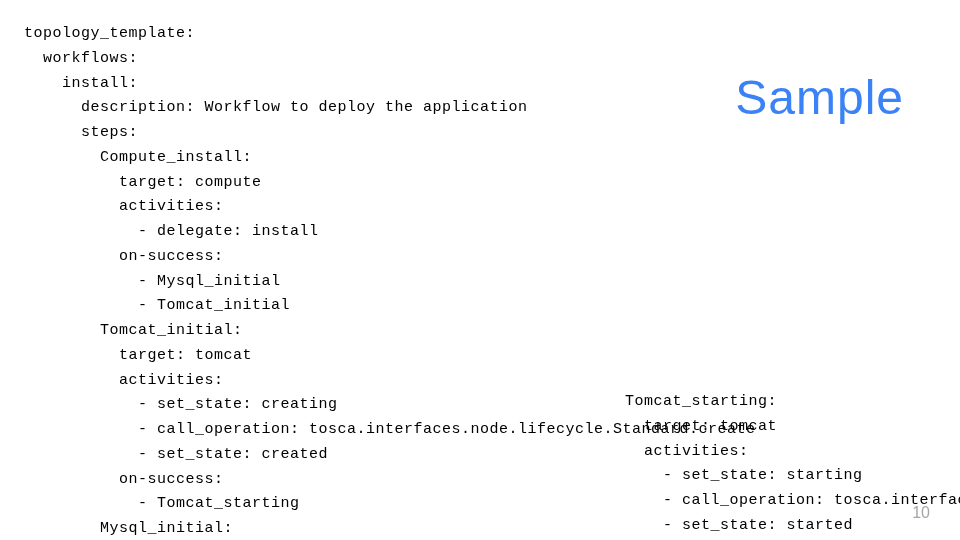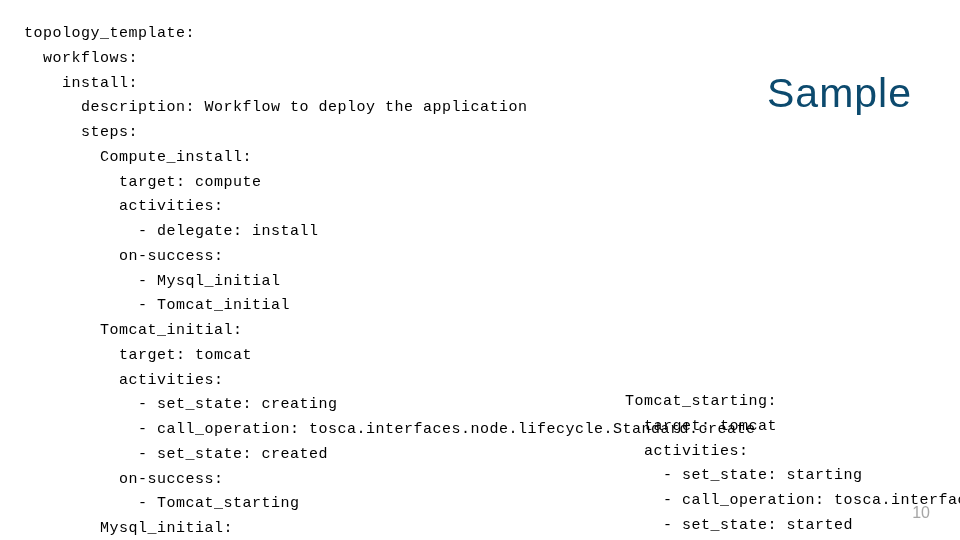--- a/index.html
+++ b/index.html
@@ -14,25 +14,25 @@
   }
   .slide {
     position: relative;
     width: 960px;
     height: 540px;
     box-sizing: border-box;
   }
   .sample-title {
     position: absolute;
     top: 70px;
-    right: 48px;
+    right: 56px;
     font-family: "Segoe UI Light", "Segoe UI", Arial, sans-serif;
     font-weight: 300;
-    font-size: 41px;
-    color: #0c4a6e;
+    font-size: 48px;
+    color: #3b82f6;
     letter-spacing: 1px;
   }
   .page-number {
     position: absolute;
     bottom: 18px;
     right: 30px;
     font-family: "Segoe UI", Arial, sans-serif;
     font-size: 16px;
     color: #a6a6a6;
   }

